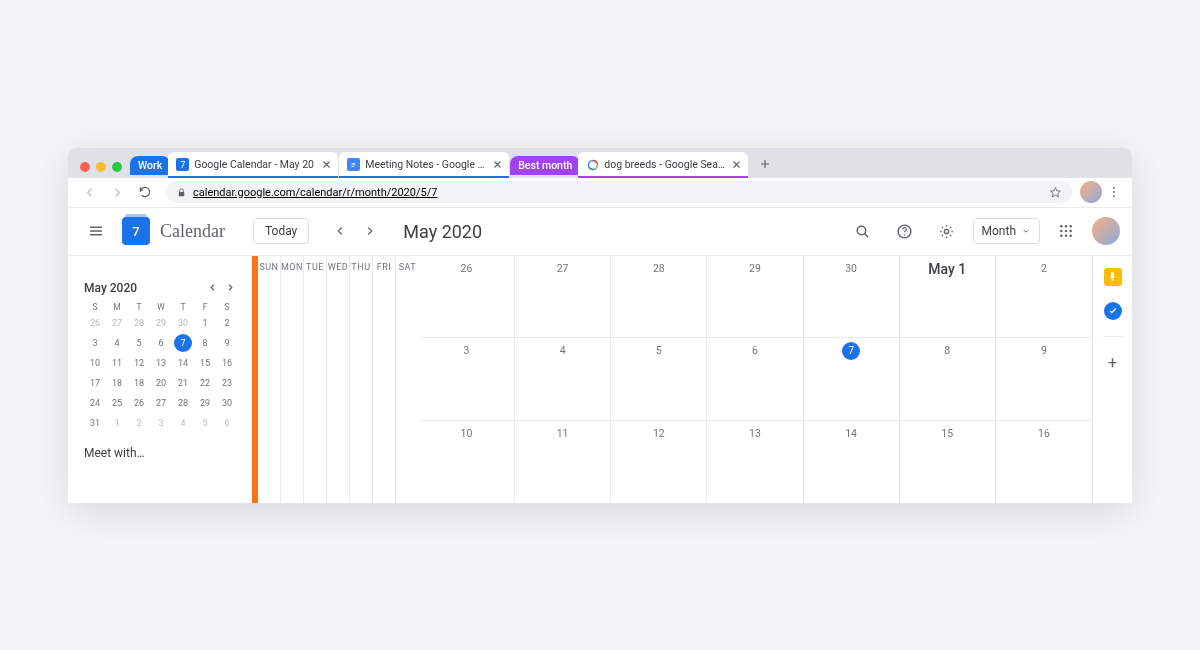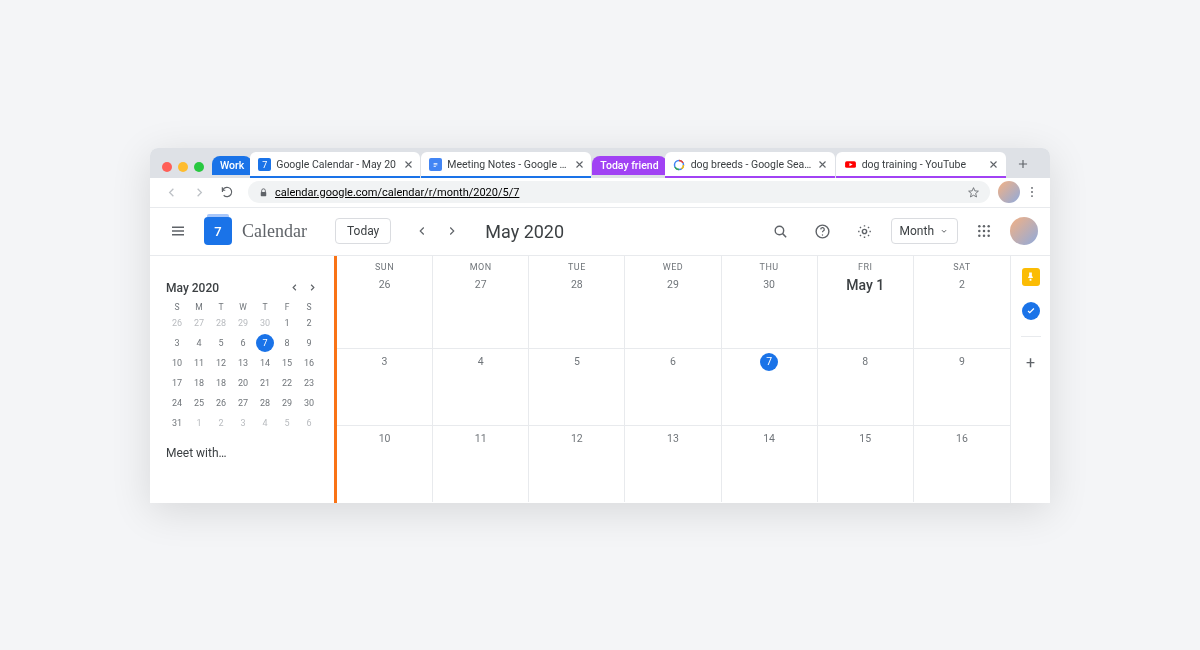--- a/index.html
+++ b/index.html
@@ -1,17 +1,17 @@
 <!DOCTYPE html>
 <html><head>
 <meta charset="utf-8">
 <style>
 * { box-sizing: border-box; margin: 0; padding: 0; font-family: -apple-system, BlinkMacSystemFont, "Segoe UI", Roboto, Arial, sans-serif; }
 body { background: #f4f5f7; width: 1200px; height: 650px; display: flex; align-items: center; justify-content: center; }
-.window { width: 900px; height: 355px; background: #fff; border-radius: 8px 8px 0 0; box-shadow: 0 8px 40px rgba(0,0,0,0.12); overflow: hidden; display: flex; flex-direction: column; }
+.window { width: 1064px; height: 355px; background: #fff; border-radius: 8px 8px 0 0; box-shadow: 0 8px 40px rgba(0,0,0,0.12); overflow: hidden; display: flex; flex-direction: column; }
 
 
 .tabstrip { background: #dee1e6; height: 30px; display: flex; align-items: flex-end; padding: 0 6px; gap: 0; }
 .traffic { display: flex; gap: 6px; align-items: center; padding: 0 8px 6px 6px; }
 .traffic span { width: 10px; height: 10px; border-radius: 50%; display: inline-block; }
 .tl-red { background: #ff5f57; } .tl-yel { background: #febc2e; } .tl-grn { background: #28c840; }
 .group-pill { font-size: 10.5px; padding: 3px 8px; border-radius: 8px 8px 0 0; color: #fff; font-weight: 500; margin-right: -2px; align-self: flex-end; margin-bottom: 3px; cursor: pointer; }
 .tab { background: #fff; height: 26px; display: flex; align-items: center; gap: 5px; padding: 0 6px 0 8px; font-size: 10.5px; color: #3c4043; border-radius: 6px 6px 0 0; max-width: 170px; flex: 1 1 0; min-width: 0; margin-right: 1px; cursor: pointer; position: relative; }
 .tab .favicon { width: 13px; height: 13px; flex-shrink: 0; display: inline-flex; align-items: center; justify-content: center; font-size: 9px; border-radius: 2px; }
 .tab .title { white-space: nowrap; overflow: hidden; text-overflow: ellipsis; flex: 1; }
@@ -57,21 +57,21 @@
 .mini-nav { display: flex; gap: 2px; }
 .mini-nav div { width: 16px; height: 16px; display: flex; align-items: center; justify-content: center; color: #5f6368; cursor: pointer; }
 .mini-grid { display: grid; grid-template-columns: repeat(7, 1fr); gap: 2px 0; text-align: center; font-size: 9px; color: #70757a; }
 .mini-grid .dow { font-weight: 400; color: #70757a; font-size: 8.5px; }
 .mini-grid .d { width: 18px; height: 18px; line-height: 18px; margin: 0 auto; border-radius: 50%; cursor: pointer; }
 .mini-grid .d.muted { color: #b8bbbf; }
 .mini-grid .d.today { background: #1a73e8; color: #fff; }
 .meetwith { font-size: 12px; color: #3c4043; margin-top: 14px; padding-left: 6px; }
 
 .grid-wrap { flex: 1; display: flex; overflow: hidden; }
-.maincal { flex: 1; border-left: 3px solid #f97316; display: flex; flex-direction: column; overflow: hidden; }
+.maincal { flex: 1; border-left: 6px solid #f97316; display: flex; flex-direction: row; overflow: hidden; }
 .dow-row { display: grid; grid-template-columns: repeat(7, 1fr); }
 .dow-cell { text-align: center; font-size: 9px; color: #70757a; padding-top: 6px; letter-spacing: .5px; border-right: 1px solid #e8eaed; }
 .dow-cell:last-child { border-right: none; }
 .weeks { flex: 1; display: flex; flex-direction: column; }
 .week { flex: 1; display: grid; grid-template-columns: repeat(7,1fr); border-top: 1px solid #e8eaed; }
 .week:first-child { border-top: none; }
 .daycell { border-right: 1px solid #e8eaed; text-align: center; padding-top: 4px; font-size: 10.5px; color: #70757a; cursor: pointer; }
 .daycell:last-child { border-right: none; }
 .daycell .num { display: inline-block; min-width: 18px; height: 18px; line-height: 18px; border-radius: 50%; }
 .daycell .num.today { background: #1a73e8; color: #fff; padding: 0 4px; }
@@ -121,55 +121,40 @@
       </span>
       <span class="title">Meeting Notes - Google Do</span>
       <span class="close">
         <svg viewBox="0 0 12 12" width="9" height="9">
             <path d="M2 2l8 8M10 2l-8 8" stroke="currentColor" stroke-width="1.5"></path>
           </svg>
       </span>
       <span class="tab-underline" style="background:#1a73e8"></span>
     </div>
 
-    <div class="group-pill" style="background:#a142f4">Today friend</div>
+    <div class="group-pill" style="background:#a142f4">Best month</div>
 
     <div class="tab">
       <span class="favicon">
         <svg viewBox="0 0 24 24" width="12" height="12">
             <circle cx="12" cy="12" r="9" fill="none" stroke="#4285f4" stroke-width="3"></circle>
             <path d="M12 3a9 9 0 0 1 8 5" stroke="#ea4335" stroke-width="3" fill="none"></path>
             <path d="M21 12a9 9 0 0 1-4 7.5" stroke="#fbbc04" stroke-width="3" fill="none"></path>
             <path d="M12 21a9 9 0 0 1-8-5" stroke="#34a853" stroke-width="3" fill="none"></path>
           </svg>
       </span>
       <span class="title">dog breeds - Google Search</span>
       <span class="close">
         <svg viewBox="0 0 12 12" width="9" height="9">
             <path d="M2 2l8 8M10 2l-8 8" stroke="currentColor" stroke-width="1.5"></path>
           </svg>
       </span>
       <span class="tab-underline" style="background:#a142f4"></span>
     </div>
 
-    <div class="tab">
-      <span class="favicon">
-        <svg viewBox="0 0 24 24" width="13" height="13">
-            <rect x="2" y="6" width="20" height="12" rx="3" fill="#ff0000"></rect>
-            <path d="M10 9l6 3-6 3z" fill="#fff"></path>
-          </svg>
-      </span>
-      <span class="title">dog training - YouTube</span>
-      <span class="close">
-        <svg viewBox="0 0 12 12" width="9" height="9">
-            <path d="M2 2l8 8M10 2l-8 8" stroke="currentColor" stroke-width="1.5"></path>
-          </svg>
-      </span>
-      <span class="tab-underline" style="background:#a142f4"></span>
-    </div>
 
     <div class="newtab">
       <svg viewBox="0 0 24 24" width="14" height="14">
           <path d="M12 5v14M5 12h14" stroke="currentColor" stroke-width="2"></path>
         </svg>
     </div>
   </div>
 
   <div class="omnirow">
     <div class="navbtn disabled">

